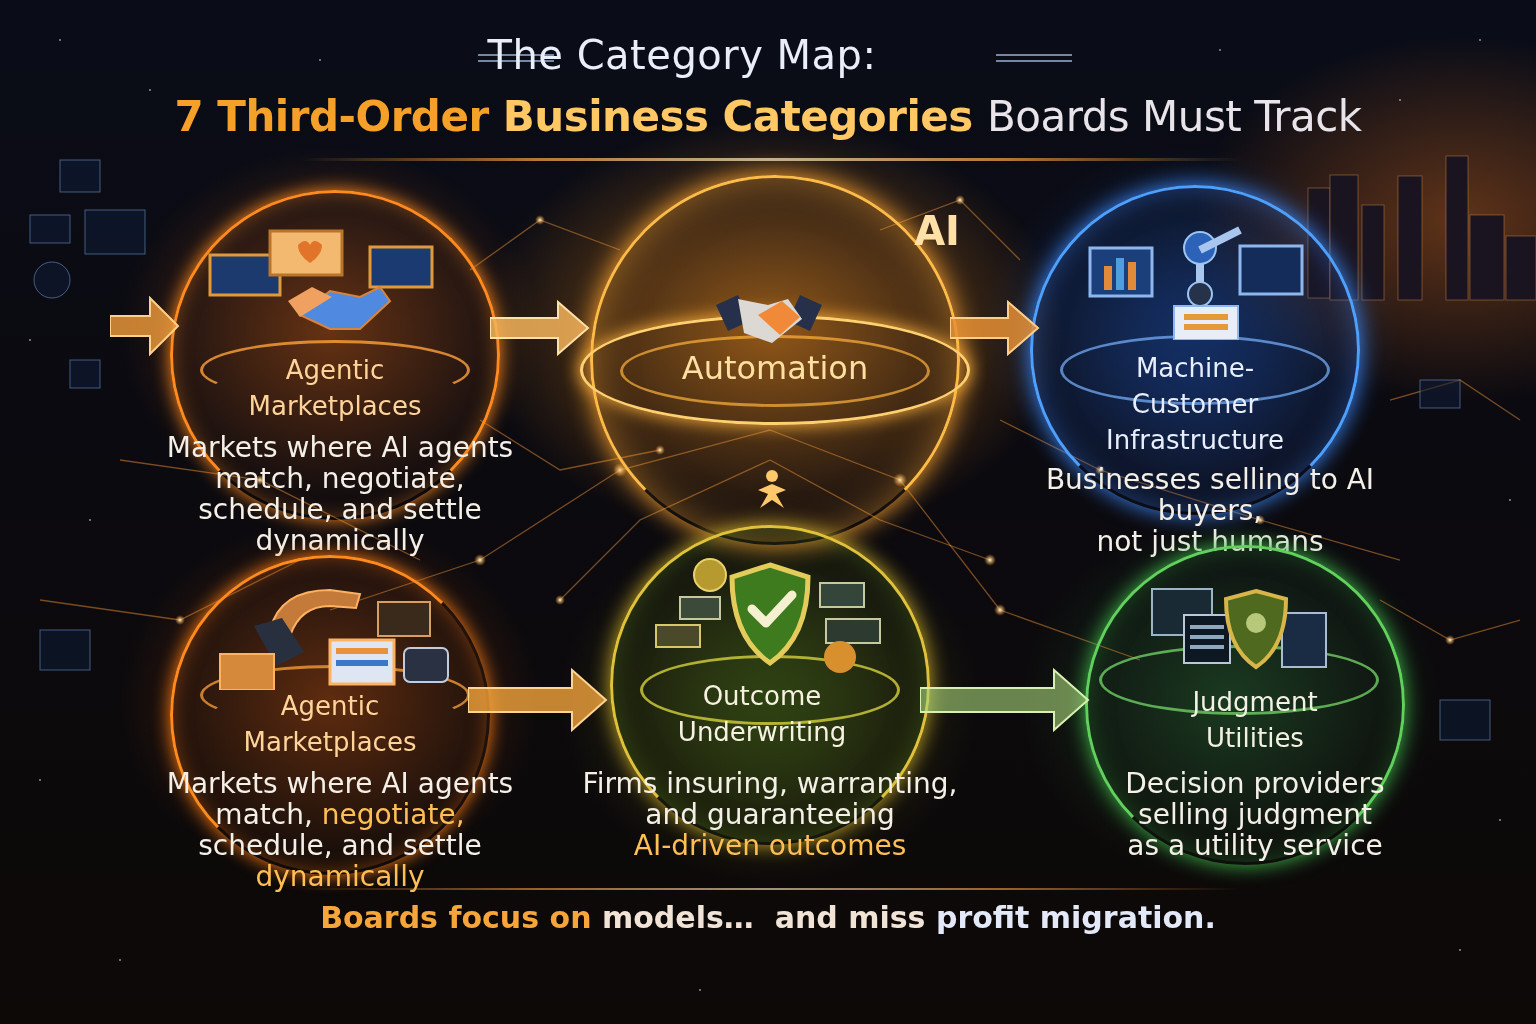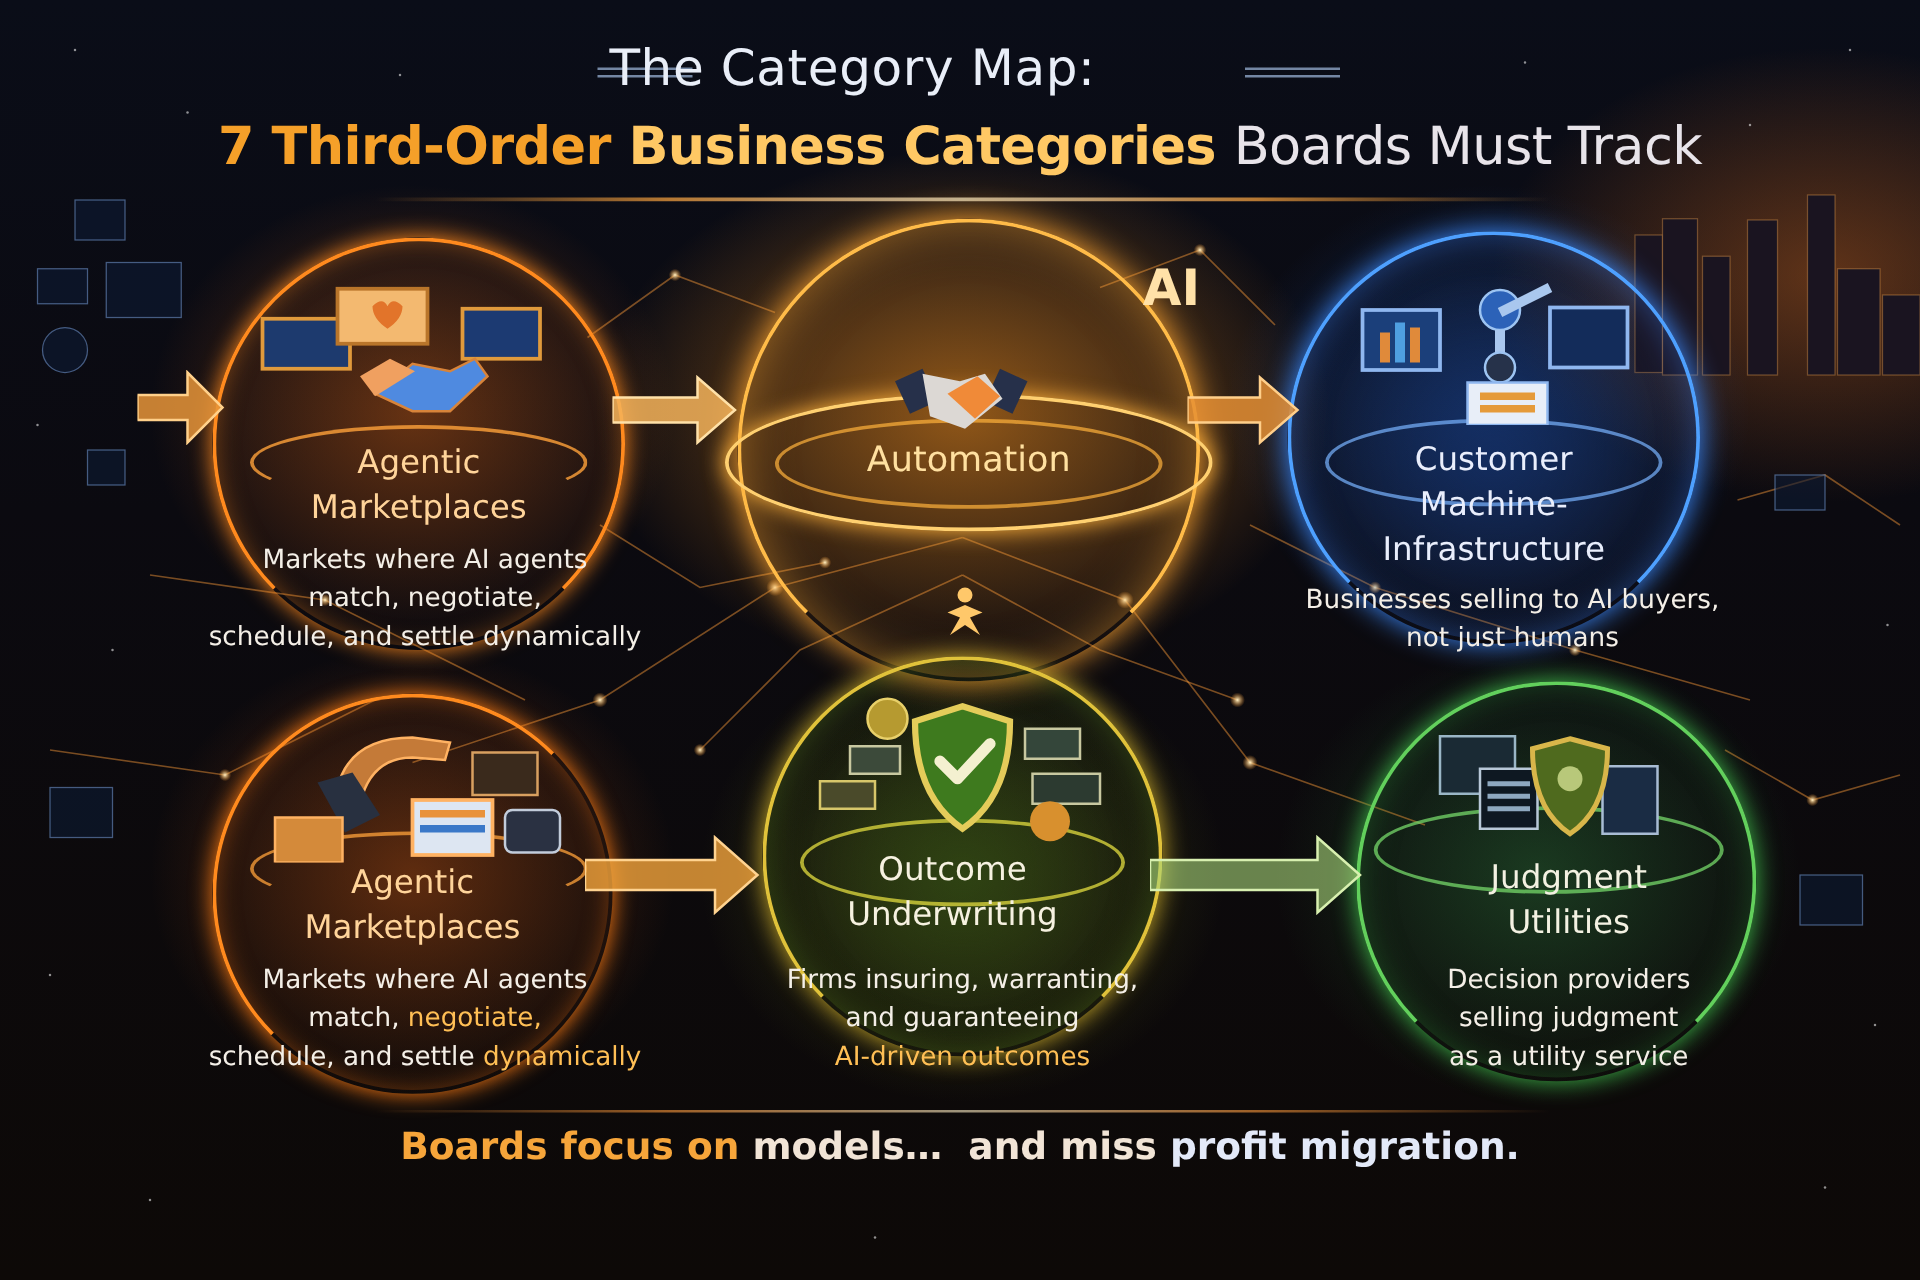--- a/index.html
+++ b/index.html
@@ -35,21 +35,21 @@
     .t-gold { color: #ffc864; }
     .t-white { color: #e8e4ea; font-weight: 400; }
     .title-glow { position: absolute; top: 158px; left: 300px; width: 940px; height: 3px;
       background: linear-gradient(90deg, transparent, #ffa640, #fff3d0, #ffa640, transparent); opacity: .7; }
 
     
     .hub { position: absolute; border-radius: 50%; }
     .hub-ring { position: absolute; border-radius: 50%; border: 3px solid; }
     .hub-ellipse { position: absolute; border-radius: 50%; border: 3px solid; }
     .hub-title { position: absolute; text-align: center; font-weight: 400; font-size: 26px; line-height: 36px; }
-    .hub-desc { position: absolute; text-align: center; font-size: 21px; line-height: 31px; color: #f4efe7; }
+    .hub-desc { position: absolute; text-align: center; font-size: 28px; line-height: 31px; color: #f4efe7; }
     .hub-desc .accent { color: #ffbf55; }
 
     .arrow { position: absolute; }
 
     .footer {
       position: absolute; top: 900px; left: 0; width: 1536px; text-align: center;
       font-size: 30px; font-weight: 700; white-space: nowrap;
     }
     .footer .f-orange { color: #f6a53a; }
     .footer .f-cream { color: #f1e4d6; }
@@ -177,42 +177,42 @@
   <div class="hub-ellipse" style="left:-10px;top:140px;width:390px;height:110px;border-color:#ffd070;box-shadow:0 0 18px #ffb23c;"></div>
   <div class="hub-ellipse" style="left:30px;top:160px;width:310px;height:72px;border-color:#ffb23c;opacity:.7;"></div>
 </div>
 <div style="position:absolute;left:590px;top:208px;width:370px;text-align:right;font-size:40px;font-weight:700;color:#ffe1a8;">AI</div>
 <svg class="icon-group" style="left:714px;top:285px;" width="110" height="60" viewBox="0 0 110 60">
   <path d="M2 20 l22 -10 l12 26 l-22 10z" fill="#26304a"></path>
   <path d="M108 20 l-22 -10 l-12 26 l22 10z" fill="#26304a"></path>
   <path d="M24 14 l30 6 l20 -6 l14 20 l-30 24 l-28 -10 z" fill="#dcd8d4"></path>
   <path d="M44 30 l24 -14 l18 16 l-20 18z" fill="#f08a38"></path>
 </svg>
-<div class="hub-title" style="left:590px;top:350px;width:370px;color:#ffe0a0;font-size:28px;">Automation</div>
+<div class="hub-title" style="left:590px;top:350px;width:370px;color:#ffe0a0;font-size:32px;">Automation</div>
 
 <div class="hub" style="left:1030px;top:185px;width:330px;height:330px;">
   <div class="hub-ring" style="left:0;top:0;width:330px;height:330px;border-color:#4ea0ff;border-bottom-color:transparent;box-shadow:0 0 22px #3d8bff, inset 0 0 30px rgba(60,130,255,.45);background:radial-gradient(circle at 50% 55%, rgba(20,50,110,.55), rgba(0,0,0,0) 70%);"></div>
   <div class="hub-ellipse" style="left:30px;top:150px;width:270px;height:70px;border-color:#79b4ff;opacity:.7;"></div>
 </div>
 <svg class="icon-group" style="left:1080px;top:210px;" width="240" height="130" viewBox="0 0 240 130">
   <rect x="10" y="38" width="62" height="48" fill="#1b3f7a" stroke="#8fb7ef" stroke-width="3"></rect>
   <rect x="24" y="56" width="8" height="24" fill="#e08a3a"></rect>
     <rect x="36" y="48" width="8" height="32" fill="#4f9fe0"></rect>
     <rect x="48" y="52" width="8" height="28" fill="#e08a3a"></rect>
   <rect x="160" y="36" width="62" height="48" fill="#132c5a" stroke="#8fb7ef" stroke-width="3"></rect>
   <circle cx="120" cy="38" r="16" fill="#2c62b8" stroke="#9dc4f2" stroke-width="2"></circle>
   <path d="M120 54 l0 26 M120 40 l40 -20" stroke="#a9c7ee" stroke-width="8" fill="none"></path>
   <circle cx="120" cy="84" r="12" fill="#26324a" stroke="#9dc4f2" stroke-width="2"></circle>
   <rect x="94" y="96" width="64" height="34" fill="#e8eef8" stroke="#8fb7ef" stroke-width="2"></rect>
   <rect x="104" y="104" width="44" height="6" fill="#e59a3a"></rect>
     <rect x="104" y="114" width="44" height="6" fill="#e59a3a"></rect>
 </svg>
 <div class="hub-title" style="left:1030px;top:350px;width:330px;color:#e9eefc;">
+  <div>Machine-</div>
   <div>Customer</div>
-  <div>Machine-</div>
   <div>Infrastructure</div>
 </div>
 <div class="hub-desc" style="left:1010px;top:464px;width:400px;">
   <div>Businesses selling to AI buyers,</div>
   <div>not just humans</div>
 </div>
 
 <div class="hub" style="left:170px;top:555px;width:320px;height:320px;">
   <div class="hub-ring" style="left:0;top:0;width:320px;height:320px;border-color:#ff8a1e;border-bottom-color:transparent;border-right-color:transparent;box-shadow:0 0 18px #ff7d14, inset 0 0 20px rgba(255,120,20,.4);"></div>
   <div class="hub-ellipse" style="left:30px;top:110px;width:270px;height:60px;border-color:#ffa23a;border-bottom-color:transparent;opacity:.75;"></div>

